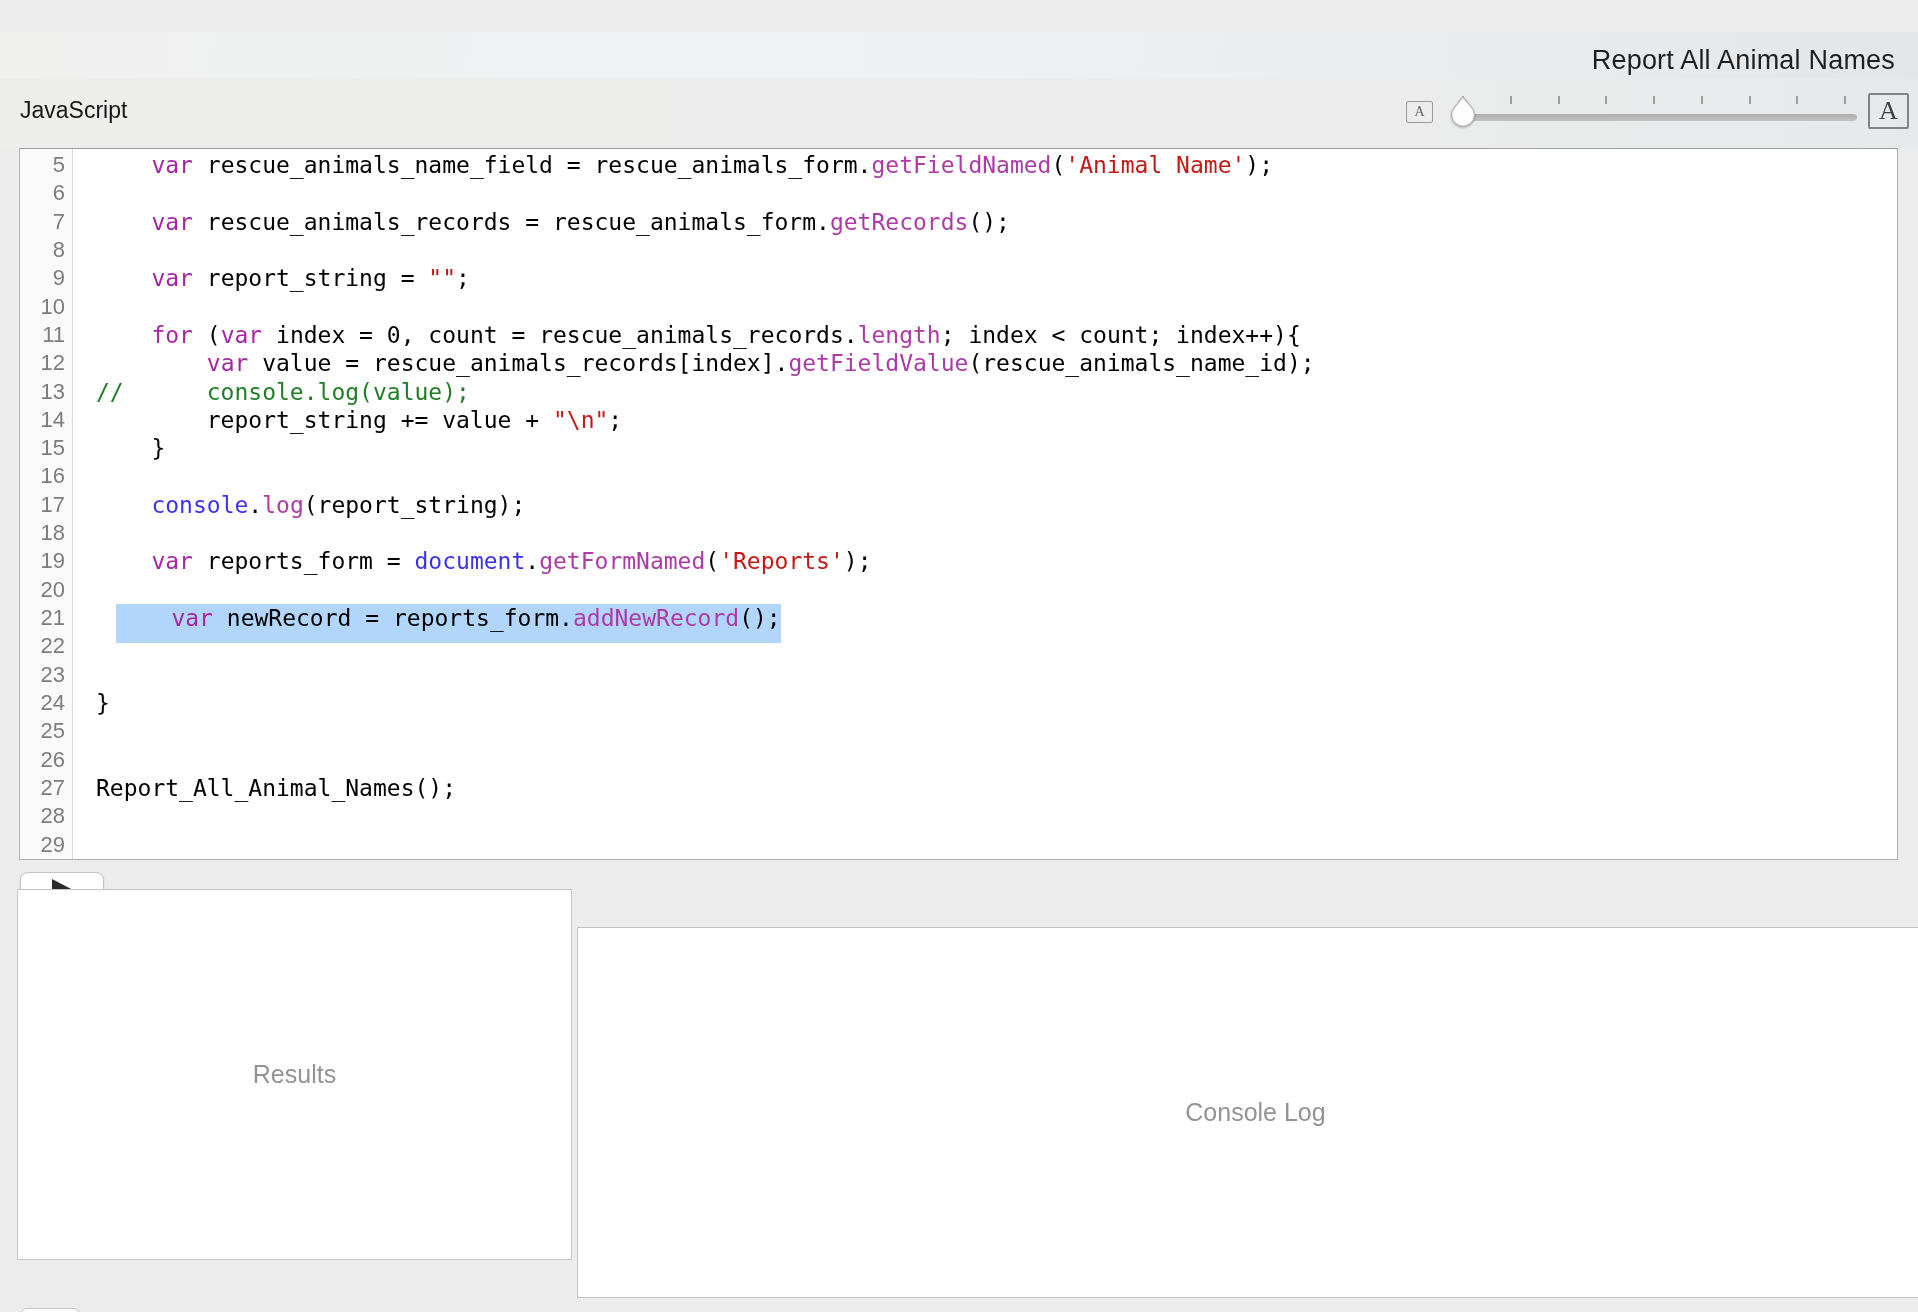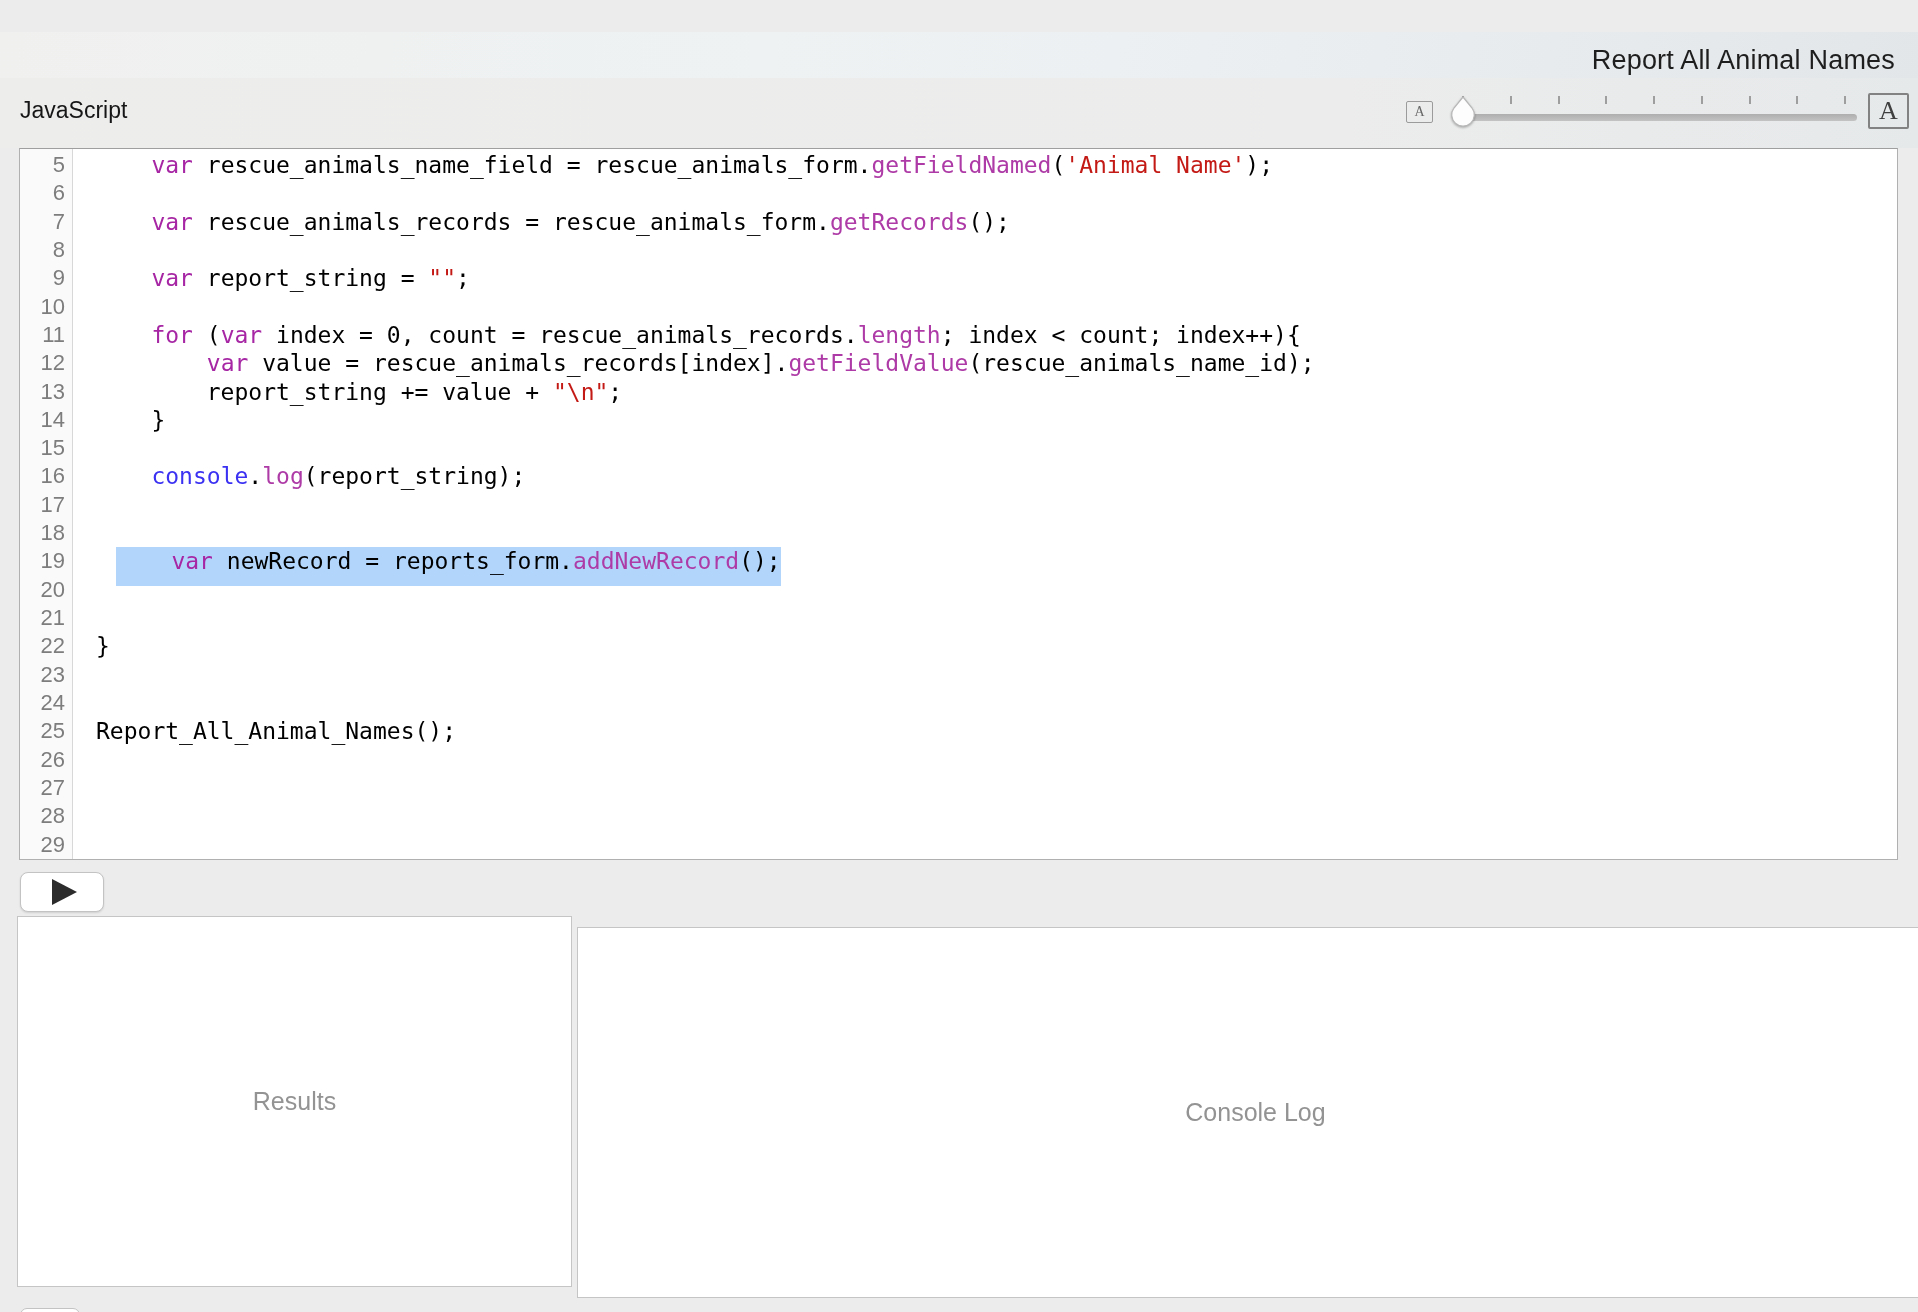--- a/index.html
+++ b/index.html
@@ -46,21 +46,21 @@
   
   .run{position:absolute;left:20px;top:872px;width:84px;height:40px;background:#ffffff;
     border:1px solid #c3c3c3;border-radius:8px;box-shadow:0 1px 2px rgba(0,0,0,.12);
     display:flex;align-items:center;justify-content:center;cursor:default;padding:0;}
   .play{width:0;height:0;border-left:25px solid #2c2c2c;
     border-top:13px solid transparent;border-bottom:13px solid transparent;margin-left:4px;}
 
   
   .panel{position:absolute;background:#ffffff;border:1px solid #c5c5c5;
     display:flex;align-items:center;justify-content:center;}
-  .results{left:17px;top:916px;width:553px;height:369px;}
+  .results{left:17px;top:889px;width:553px;height:369px;}
   .console{left:577px;top:927px;width:1355px;height:369px;}
   .ph{font-size:25px;color:#939393;}
 
   
   .cutbtn{position:absolute;left:20px;top:1308px;width:58px;height:24px;background:#fff;
     border:1px solid #c3c3c3;border-radius:7px;}
 </style>
 </head>
 <body>
 
@@ -126,25 +126,27 @@
       </div>
     <div class="code" id="code">
         <div class="cl"><span class="tk-pl">    </span><span class="tk-kw">var</span><span class="tk-pl"> rescue_animals_name_field = rescue_animals_form.</span><span class="tk-me">getFieldNamed</span><span class="tk-pl">(</span><span class="tk-st">'Animal Name'</span><span class="tk-pl">);</span></div>
         <div class="cl"></div>
         <div class="cl"><span class="tk-pl">    </span><span class="tk-kw">var</span><span class="tk-pl"> rescue_animals_records = rescue_animals_form.</span><span class="tk-me">getRecords</span><span class="tk-pl">();</span></div>
         <div class="cl"></div>
         <div class="cl"><span class="tk-pl">    </span><span class="tk-kw">var</span><span class="tk-pl"> report_string = </span><span class="tk-st">""</span><span class="tk-pl">;</span></div>
         <div class="cl"></div>
         <div class="cl"><span class="tk-pl">    </span><span class="tk-kw">for</span><span class="tk-pl"> (</span><span class="tk-kw">var</span><span class="tk-pl"> index = 0, count = rescue_animals_records.</span><span class="tk-me">length</span><span class="tk-pl">; index &lt; count; index++){</span></div>
         <div class="cl"><span class="tk-pl">        </span><span class="tk-kw">var</span><span class="tk-pl"> value = rescue_animals_records[index].</span><span class="tk-me">getFieldValue</span><span class="tk-pl">(rescue_animals_name_id);</span></div>
+        <div class="cl"><span class="tk-cm">//      console.log(value);</span></div>
         <div class="cl"><span class="tk-pl">        report_string += value + </span><span class="tk-st">"\n"</span><span class="tk-pl">;</span></div>
         <div class="cl"><span class="tk-pl">    }</span></div>
         <div class="cl"></div>
         <div class="cl"><span class="tk-pl">    </span><span class="tk-bl">console</span><span class="tk-pl">.</span><span class="tk-me">log</span><span class="tk-pl">(report_string);</span></div>
         <div class="cl"></div>
+        <div class="cl"><span class="tk-pl">    </span><span class="tk-kw">var</span><span class="tk-pl"> reports_form = </span><span class="tk-bl">document</span><span class="tk-pl">.</span><span class="tk-me">getFormNamed</span><span class="tk-pl">(</span><span class="tk-st">'Reports'</span><span class="tk-pl">);</span></div>
         <div class="cl"></div>
         <div class="cl"><span class="sel"><span class="tk-pl">    </span><span class="tk-kw">var</span><span class="tk-pl"> newRecord = reports_form.</span><span class="tk-me">addNewRecord</span><span class="tk-pl">();</span></span></div>
         <div class="cl"></div>
         <div class="cl"></div>
         <div class="cl"><span class="tk-pl">}</span></div>
         <div class="cl"></div>
         <div class="cl"></div>
         <div class="cl"><span class="tk-pl">Report_All_Animal_Names();</span></div>
         <div class="cl"></div>
       </div>

